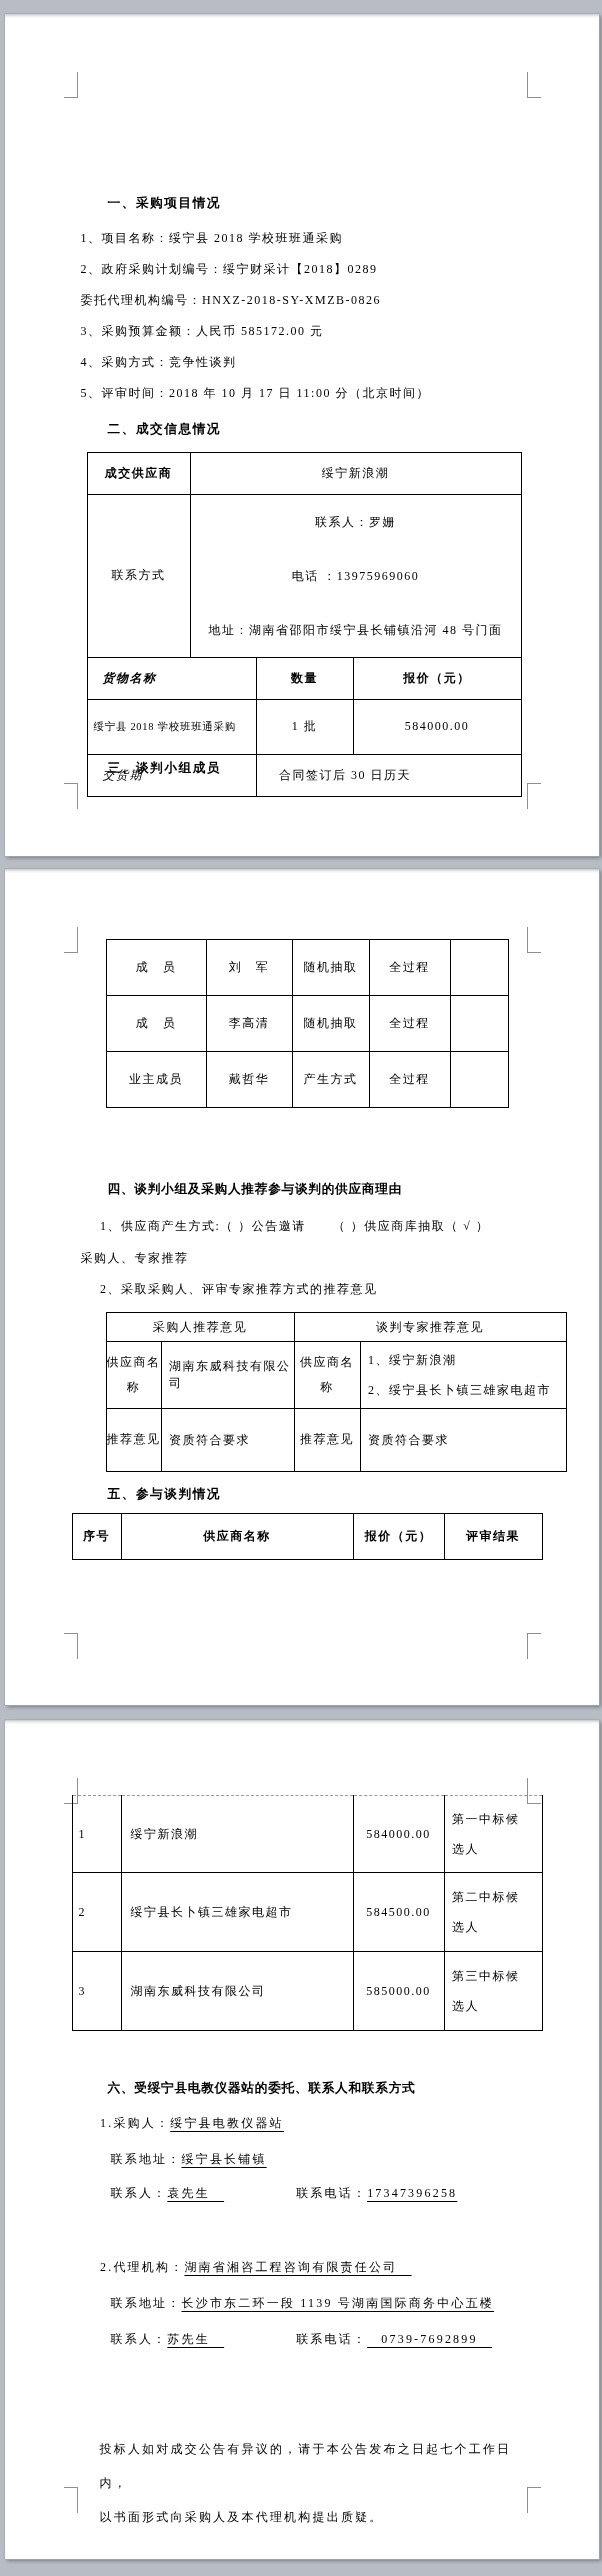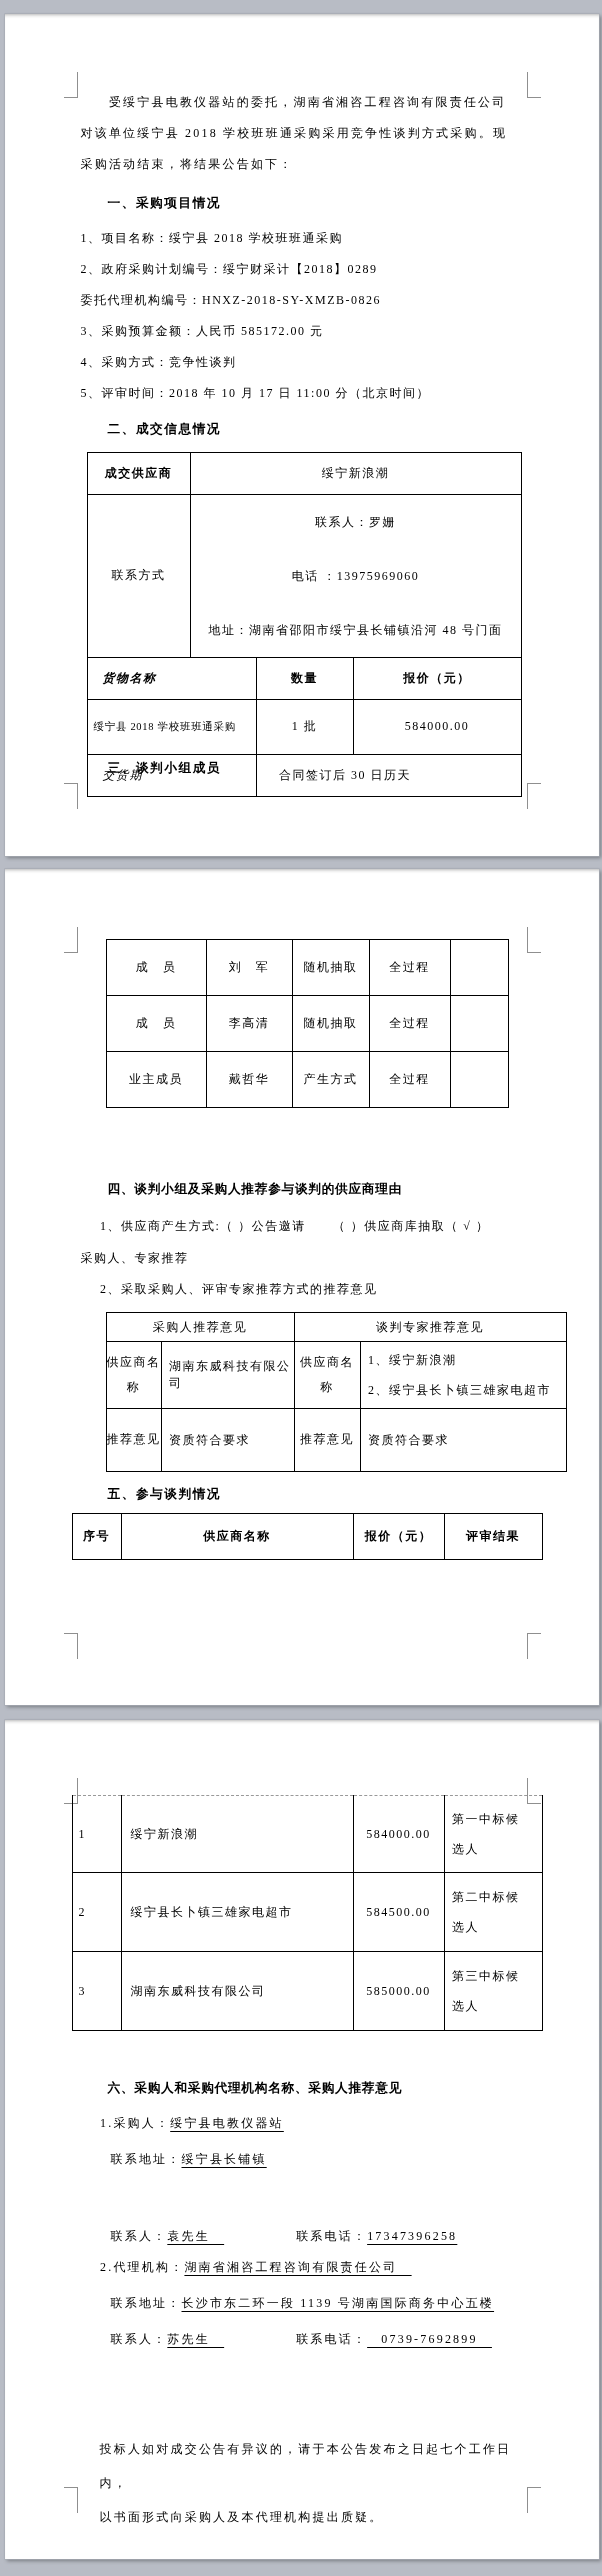--- a/index.html
+++ b/index.html
@@ -79,23 +79,20 @@
 <body>
 
 <div class="canvas">
 
   <div class="page pg1">
     <div class="mk tl"></div>
     <div class="mk tr"></div>
     <div class="mk bl"></div>
     <div class="mk br"></div>
 
-    <div class="abs txt pre para1" style="top:73px">　　受绥宁县电教仪器站的委托，湖南省湘咨工程咨询有限责任公司
-对该单位绥宁县 2018 学校班班通采购采用竞争性谈判方式采购。现
-采购活动结束，将结果公告如下：</div>
 
     <div class="abs txt hd" style="top:174px">一、采购项目情况</div>
 
     <div class="abs txt pre" style="top:209px">1、项目名称：绥宁县 2018 学校班班通采购
 2、政府采购计划编号：绥宁财采计【2018】0289
 委托代理机构编号：HNXZ-2018-SY-XMZB-0826
 3、采购预算金额：人民币 585172.00 元
 4、采购方式：竞争性谈判
 5、评审时间：2018 年 10 月 17 日 11:00 分（北京时间）</div>
 
@@ -260,29 +257,29 @@
       </tr>
       <tr class="rc">
         <td class="no">3</td>
         <td class="nm">湖南东威科技有限公司</td>
         <td>585000.00</td>
         <td class="res">第三中标候选人</td>
       </tr>
     </tbody>
       </table>
 
-    <div class="abs txt hd" style="top:353px; letter-spacing:0.7px;">六、采购人和采购代理机构名称、采购人推荐意见</div>
+    <div class="abs txt hd" style="top:353px; letter-spacing:0.7px;">六、受绥宁县电教仪器站的委托、联系人和联系方式</div>
 
     <div class="abs txt contact-line" style="top:388px; padding-left:19.5px;">
       <span>1.采购人：</span><span class="u">绥宁县电教仪器站</span>
     </div>
     <div class="abs txt contact-line" style="top:424px; padding-left:30px;">
       <span>联系地址：</span><span class="u">绥宁县长铺镇</span>
     </div>
-    <div class="abs txt contact-line" style="top:458px; padding-left:30px;margin-top:43px;">
+    <div class="abs txt contact-line" style="top:458px; padding-left:30px;">
       <span>联系人：</span><span class="u">袁先生　</span><span class="gap110"></span><span>联系电话：</span><span class="u">17347396258</span>
     </div>
 
     <div class="abs txt contact-line" style="top:532px; padding-left:19.5px;">
       <span>2.代理机构：</span><span class="u">湖南省湘咨工程咨询有限责任公司　</span>
     </div>
     <div class="abs txt contact-line" style="top:568px; padding-left:30px;">
       <span>联系地址：</span><span class="u">长沙市东二环一段 1139 号湖南国际商务中心五楼</span>
     </div>
     <div class="abs txt contact-line" style="top:604px; padding-left:30px;">

